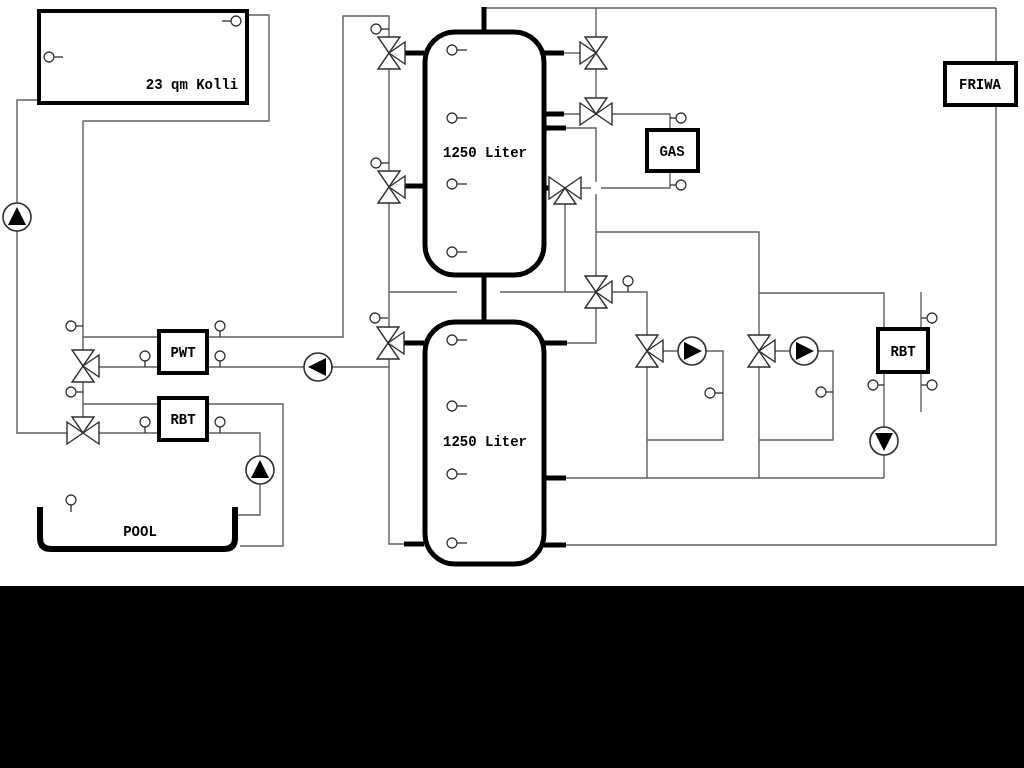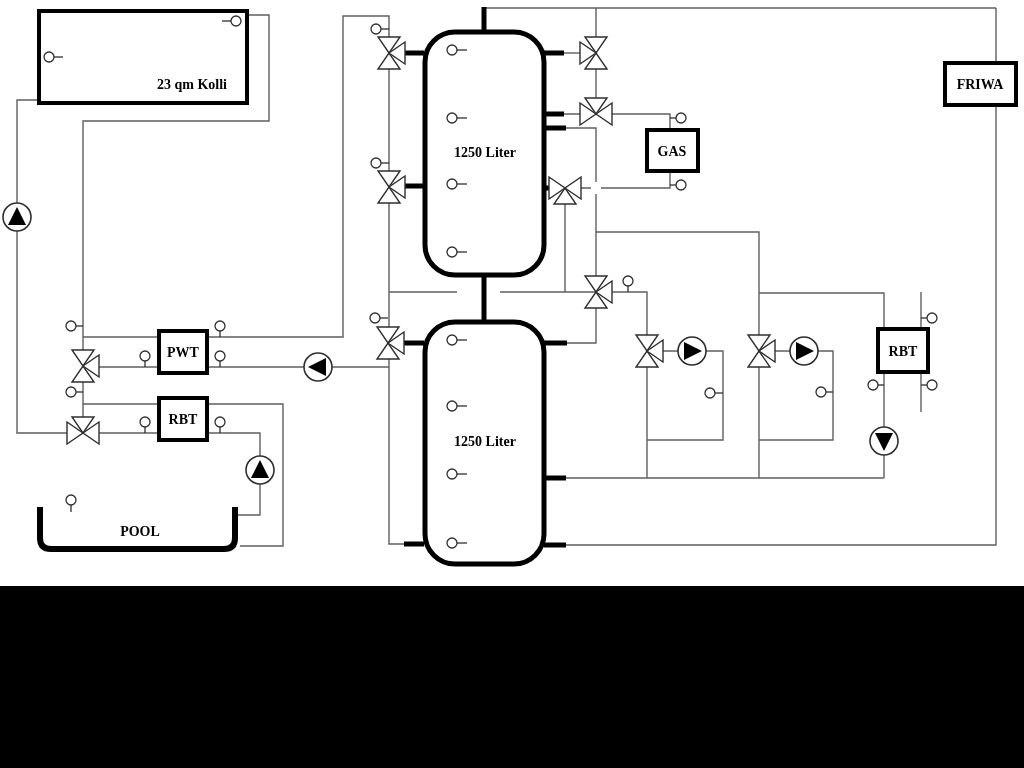--- a/index.html
+++ b/index.html
@@ -1,17 +1,17 @@
 <!DOCTYPE html>
 <html><head>
 <meta charset="utf-8">
 <style>
   html,body{margin:0;padding:0;background:#fff;}
   .stage{position:relative;width:1024px;height:768px;background:#ffffff;overflow:hidden;
-         font-family:Liberation Serif, serif;}
+         font-family:Liberation Mono, monospace;}
   svg{display:block;}
   .pipe{stroke:#5f5f5f;stroke-width:1.4;fill:none;}
   .thick{stroke:#000;stroke-width:5;fill:none;}
   .box{fill:#fff;stroke:#000;stroke-width:4;}
   .tank{fill:#fff;stroke:#000;stroke-width:5;}
   .valve polygon{fill:#fff;stroke:#2f2f2f;stroke-width:1.4;stroke-linejoin:miter;}
   .pump circle{fill:#fff;stroke:#2f2f2f;stroke-width:1.6;}
   .pump polygon{fill:#000;stroke:none;}
   .sensor circle{fill:#fff;stroke:#2f2f2f;stroke-width:1.3;}
   .sensor line{stroke:#2f2f2f;stroke-width:1.3;}

